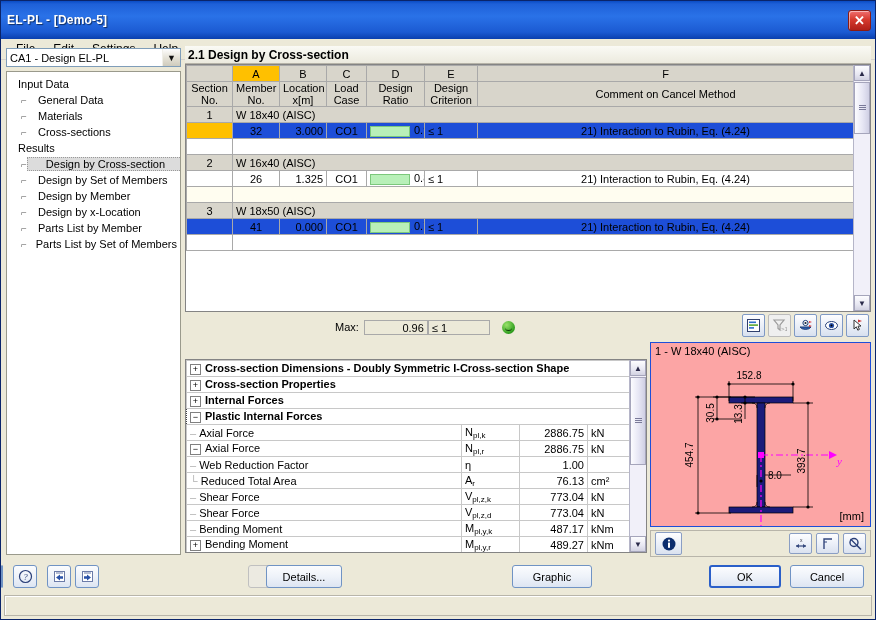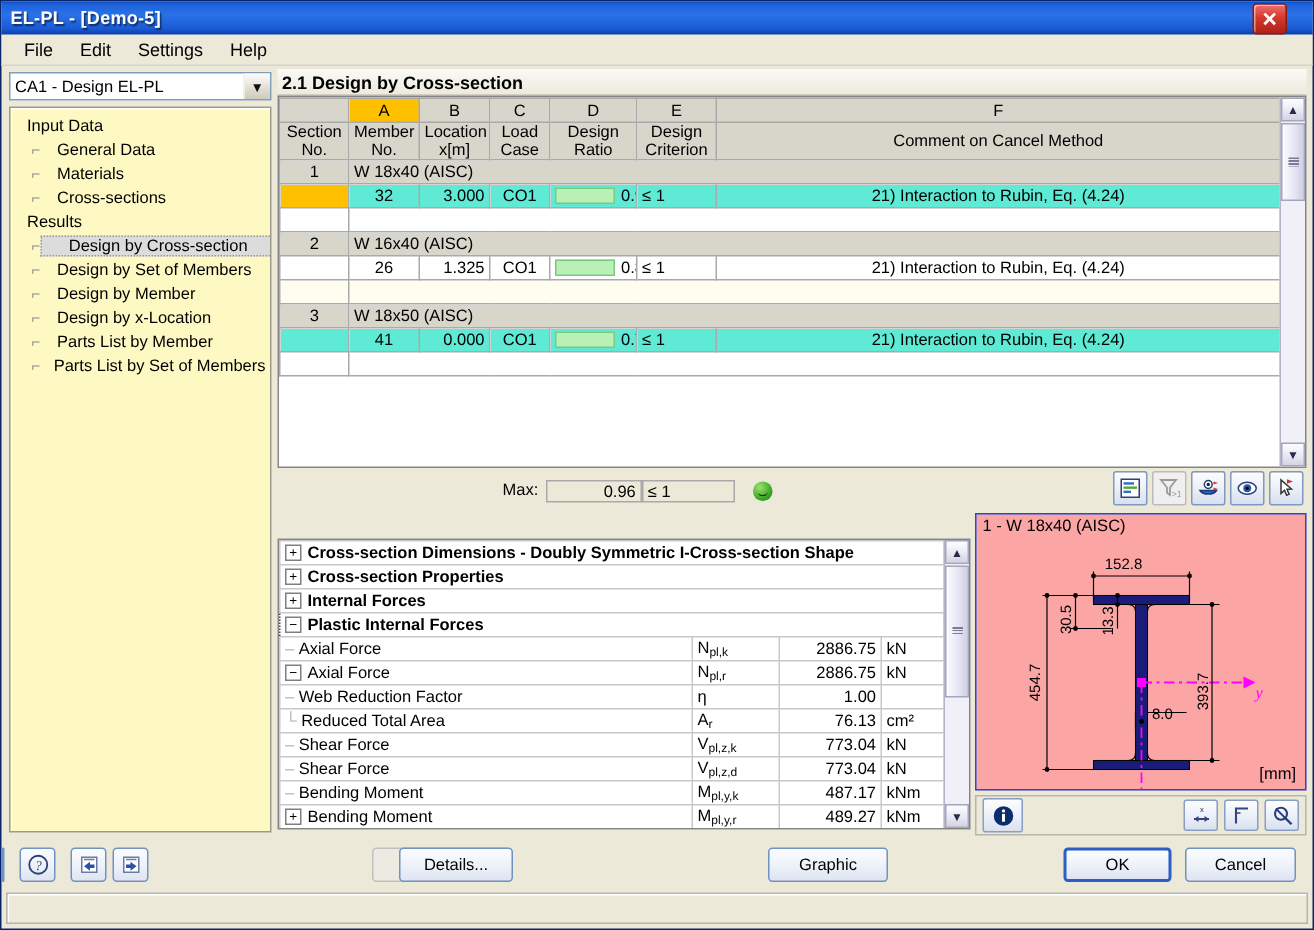--- a/index.html
+++ b/index.html
@@ -10,24 +10,24 @@
     background:#d6d3ce;
     -webkit-font-smoothing:none;
   }
   .app{
     position:relative;width:876px;height:620px;box-sizing:border-box;
     background:#ece9d8;
     border:1px solid #0a246a;
   }
   
   .titlebar{
-    height:22px;
+    height:38px;
     background:linear-gradient(to bottom,#0a4bc4 0%,#1e60d8 8%,#2a72e8 40%,#1b5ad2 82%,#0a3fae 100%);
     display:flex;align-items:center;
-    padding:0 15px 0 6px;
+    padding:0 2px 0 6px;
     position:relative;
   }
   .titlebar .t-text{
     color:#fff;font-weight:bold;font-size:12px;
     text-shadow:1px 1px 1px rgba(0,0,0,.55);
     letter-spacing:.2px;
     flex:1;
   }
   .closebtn{
     width:21px;height:19px;border-radius:3px;
@@ -60,21 +60,21 @@
   .combo .cval{flex:1;}
   .combo .carrow{
     width:17px;height:17px;margin:0;
     background:linear-gradient(to bottom,#fdfdfd,#e3e0d4 55%,#cfcbbd);
     border-left:1px solid #f0efe8;
     display:flex;align-items:center;justify-content:center;
     font-size:9px;color:#111;
   }
   .tree{
     position:absolute;top:23px;left:0;right:0;bottom:0;
-    background:#fef9c3;border:1px solid #9a9a8c;
+    background:#ffffff;border:1px solid #9a9a8c;
     box-shadow:inset 1px 1px 0 #fff;
     overflow:hidden;padding:4px 0 0 4px;box-sizing:border-box;
   }
   .tnode{display:flex;align-items:center;height:16px;font-size:11px;white-space:nowrap;}
   .tnode.root{padding-left:4px;}
   .tnode.child{padding-left:10px;}
   .tnode .dash{color:#8a8a8a;width:14px;display:inline-block;font-size:10px;}
   .tnode .lbl{padding:0 3px;}
   .tnode.sel .lbl{background:#dcdcdc;border:1px dotted #999;padding:0 18px;}
   
@@ -101,21 +101,21 @@
     border:1px solid #8c8c8c;
   }
   .colhdr.active{background:#ffc000;font-weight:normal;}
   .hdr2{
     background:#d8d5cb;text-align:center;vertical-align:middle;font-size:11px;
     line-height:12px;height:32px;
   }
   .sectrow td{background:#d8d5cb;}
   .sectno{text-align:center;background:#d8d5cb;}
   .sectno.hl{background:#ffc000;}
-  .rowA td{background:#5eead4;}
+  .rowA td{background:#1d4ed8;}
   .rowB td{background:#ffffff;}
   .blankA td{background:#ffffff;}
   .blankB td{background:#fffdf0;}
   .c-center{text-align:center;}
   .c-right{text-align:right;}
   .selcell{border:1px dotted #333 !important;}
   .ratiobox{
     display:inline-block;width:38px;height:9px;background:#b8f0b8;
     border:1px solid #7cc87c;vertical-align:middle;margin-right:4px;
   }

